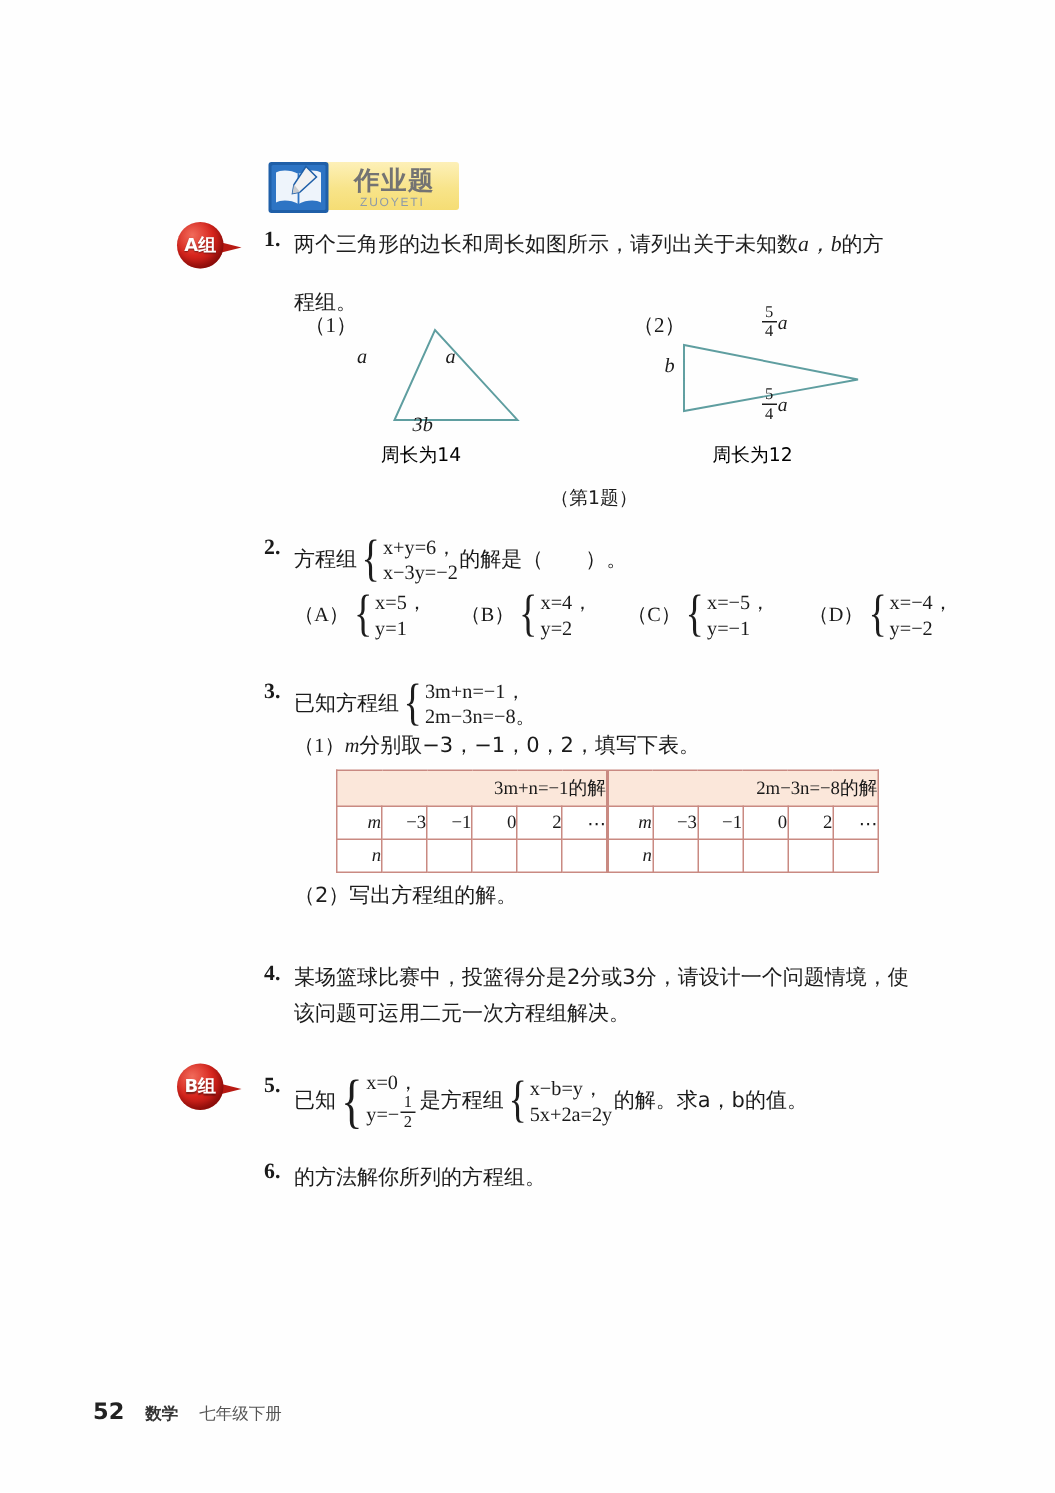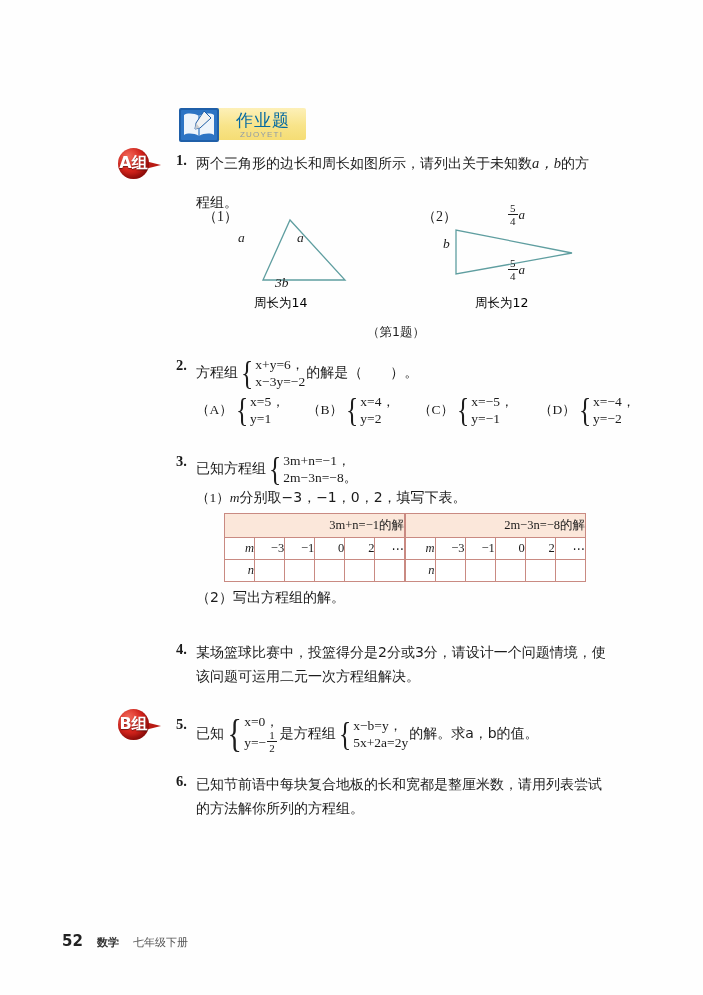--- a/index.html
+++ b/index.html
@@ -36,24 +36,24 @@
     width: 90px;
     height: 32px;
     background: linear-gradient(180deg, #fdf0b8 0%, #f8e48a 55%, #f5dd74 100%);
     border-radius: 2px;
   }
   .badge-title {
     position: absolute;
     left: 58px;
     top: 3px;
     font-family: "DejaVu Sans", "Liberation Sans", sans-serif;
-    font-weight: normal;
+    font-weight: bold;
     font-size: 17px;
     letter-spacing: 1px;
-    color: #0369a1;
+    color: #737373;
   }
   .badge-sub {
     position: absolute;
     left: 62px;
     top: 24px;
     font-family: "Liberation Sans", sans-serif;
     font-size: 8px;
     letter-spacing: 1.2px;
     color: #8d9aa8;
   }
@@ -80,21 +80,21 @@
     box-shadow: inset -2px -3px 5px rgba(90,0,0,.5);
   }
   .group-ball .ball-label {
     position: absolute;
     left: 0; top: 0;
     width: 31px; height: 31px;
     display: flex;
     align-items: center;
     justify-content: center;
     font-family: "DejaVu Sans", "Liberation Sans", sans-serif;
-    font-size: 16px;
+    font-size: 12px;
     font-weight: bold;
     color: #ffffff;
     text-shadow: 0 1px 1px rgba(0,0,0,.45);
     text-align: center;
   }
   .group-ball .tail {
     position: absolute;
     left: 27px;
     top: 13px;
     width: 0; height: 0;
@@ -458,21 +458,20 @@
       <span class="rows">
         <span>x−b=y，</span>
         <span>5x+2a=2y</span>
       </span>
     </span>
     <span class="cn">的解。求a，b的值。</span>
   </div>
 
   <div class="qnum" style="left:176px; top:773px;">6.</div>
   <div class="q" style="left:196px; top:773px; width:470px;">
-    <div class="cn">已知节前语中每块复合地板的长和宽都是整厘米数，请用列表尝试</div>
     <div class="cn" style="margin-top:1px;">的方法解你所列的方程组。</div>
   </div>
 
   <div class="footer">
     <span class="pg">52</span>
     <span class="subj">数学</span>
     <span class="grade">七年级下册</span>
   </div>
 
 </div>

